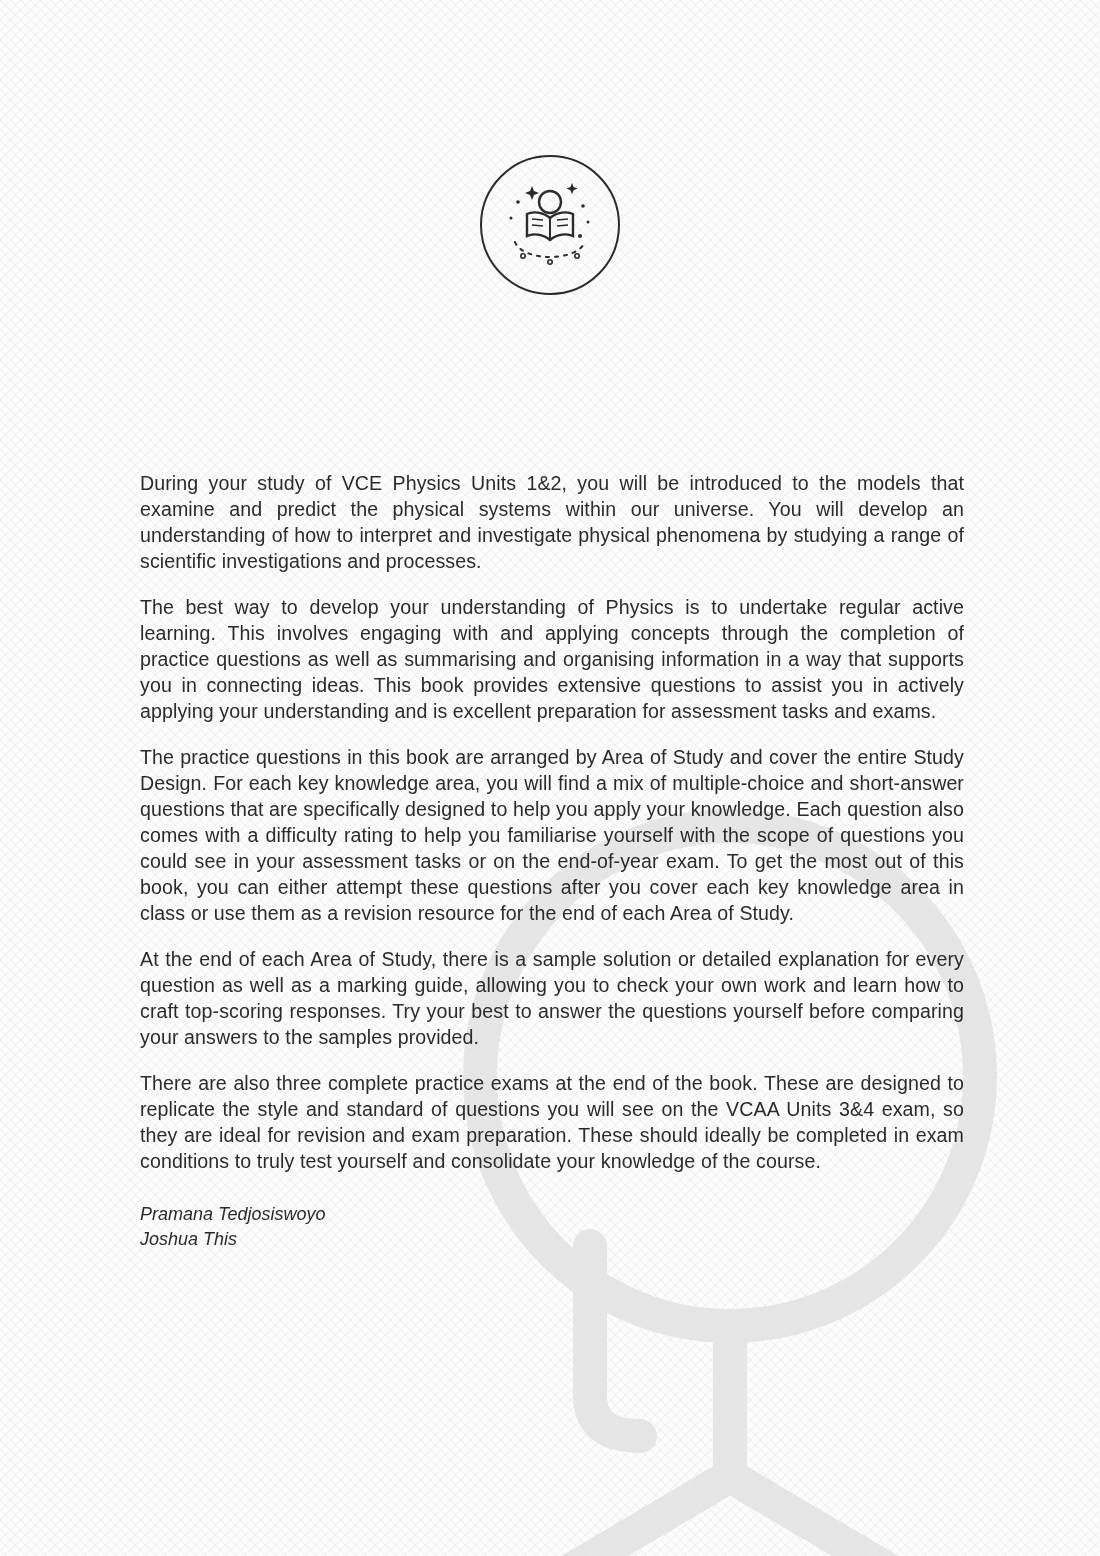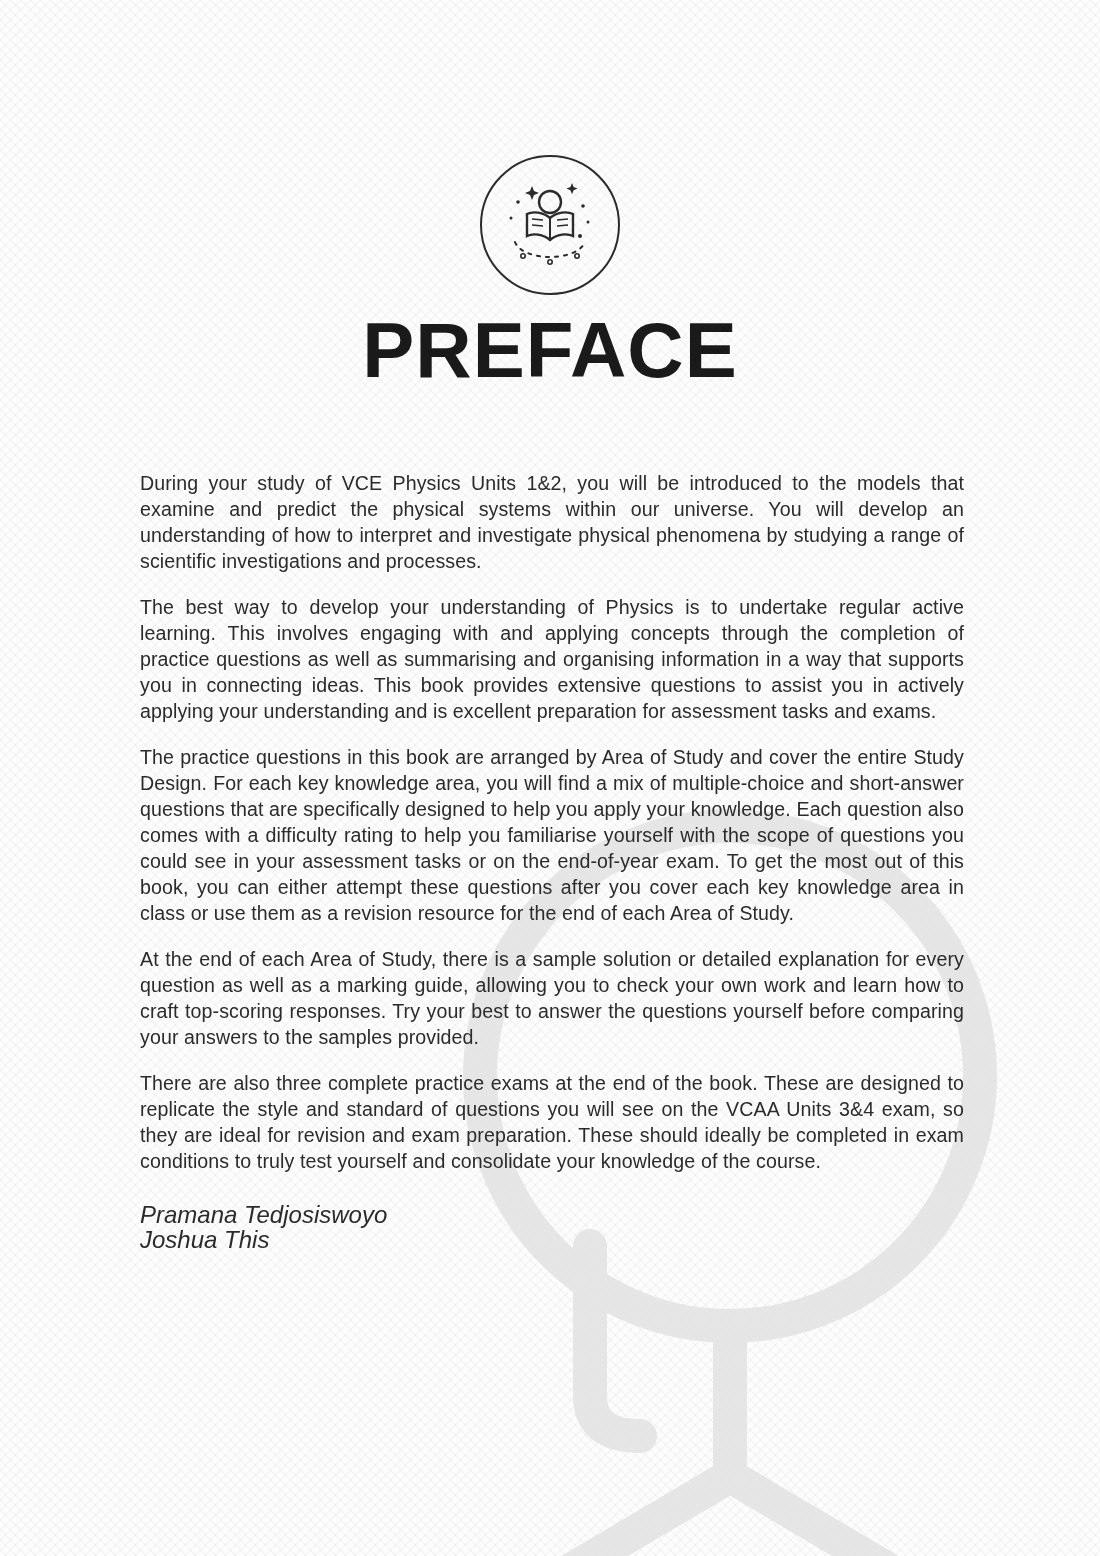--- a/index.html
+++ b/index.html
@@ -79,21 +79,21 @@
   .body-copy p {
     margin: 0 16px 20px 0;
     text-align: justify;
     text-justify: inter-word;
     letter-spacing: 0.1px;
   }
 
   .signature {
     margin-top: 28px;
     font-style: italic;
-    font-size: 24px;
+    font-size: 18px;
     line-height: 25px;
     color: #2b2b2b;
   }
   .signature div {
     text-align: left;
   }
 </style>
 </head>
 <body>
 
@@ -129,21 +129,20 @@
       <circle cx="36" cy="68" r="1.5" fill="#2b2b2b"></circle>
       <circle cx="113" cy="72" r="1.5" fill="#2b2b2b"></circle>
       <circle cx="105" cy="86" r="2" fill="#2b2b2b"></circle>
 
       <path d="M40 92 C48 112, 102 112, 110 92" fill="none" stroke="#2b2b2b" stroke-width="2" stroke-dasharray="3 6" stroke-linecap="round"></path>
       <circle cx="48" cy="106" r="2.2" fill="none" stroke="#2b2b2b" stroke-width="1.6"></circle>
       <circle cx="75" cy="112" r="2.2" fill="none" stroke="#2b2b2b" stroke-width="1.6"></circle>
       <circle cx="102" cy="106" r="2.2" fill="none" stroke="#2b2b2b" stroke-width="1.6"></circle>
     </svg>
 
-    <div class="page-title">PREFACE</div>
 
     <div class="body-copy">
       <p>During your study of VCE Physics Units 1&amp;2, you will be introduced to the models that examine and predict the physical systems within our universe. You will develop an understanding of how to interpret and investigate physical phenomena by studying a range of scientific investigations and processes.</p>
       <p>The best way to develop your understanding of Physics is to undertake regular active learning. This involves engaging with and applying concepts through the completion of practice questions as well as summarising and organising information in a way that supports you in connecting ideas. This book provides extensive questions to assist you in actively applying your understanding and is excellent preparation for assessment tasks and exams.</p>
       <p>The practice questions in this book are arranged by Area of Study and cover the entire Study Design. For each key knowledge area, you will find a mix of multiple-choice and short-answer questions that are specifically designed to help you apply your knowledge. Each question also comes with a difficulty rating to help you familiarise yourself with the scope of questions you could see in your assessment tasks or on the end-of-year exam. To get the most out of this book, you can either attempt these questions after you cover each key knowledge area in class or use them as a revision resource for the end of each Area of Study.</p>
       <p>At the end of each Area of Study, there is a sample solution or detailed explanation for every question as well as a marking guide, allowing you to check your own work and learn how to craft top-scoring responses. Try your best to answer the questions yourself before comparing your answers to the samples provided.</p>
       <p>There are also three complete practice exams at the end of the book. These are designed to replicate the style and standard of questions you will see on the VCAA Units 3&amp;4 exam, so they are ideal for revision and exam preparation. These should ideally be completed in exam conditions to truly test yourself and consolidate your knowledge of the course.</p>
 
       <div class="signature">
         <div>Pramana Tedjosiswoyo</div>

